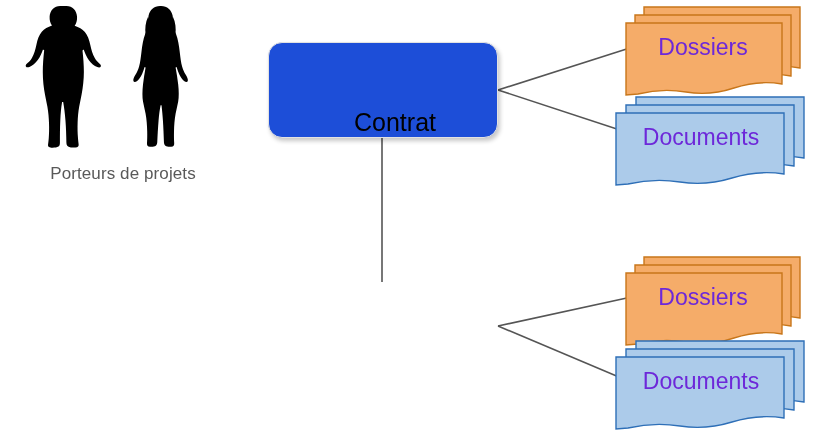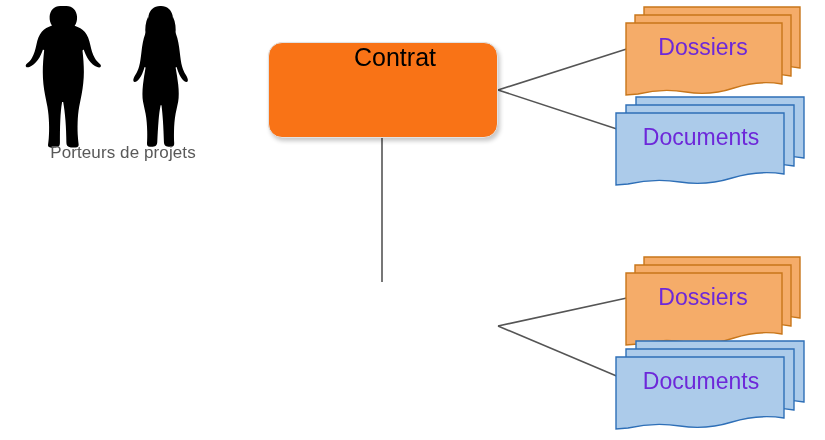--- a/index.html
+++ b/index.html
@@ -29,38 +29,38 @@
   .silhouette {
     position: absolute;
     top: 0;
   }
   #actor-male   { left: 6px;  }
   #actor-female { left: 108px; }
 
   #actors-label {
     position: absolute;
     left: 0px;
-    top: 139px;
+    top: 160px;
     width: 210px;
     text-align: center;
     font-size: 17px;
     color: #595959;
     white-space: nowrap;
     letter-spacing: 0.1px;
   }
 
   
   .entity-box {
     position: absolute;
-    background: #f97316;
+    background: #1d4ed8;
     border: 1px solid #e2e2e2;
     border-radius: 14px;
     box-shadow: 2px 3px 4px rgba(0,0,0,0.22);
     display: flex;
-    align-items: flex-start;
+    align-items: flex-end;
     justify-content: center;
     box-sizing: border-box;
     padding-left: 24px;
   }
   .entity-box .entity-label {
     font-size: 25px;
     color: #000000;
     white-space: nowrap;
   }
   #box-contrat {

